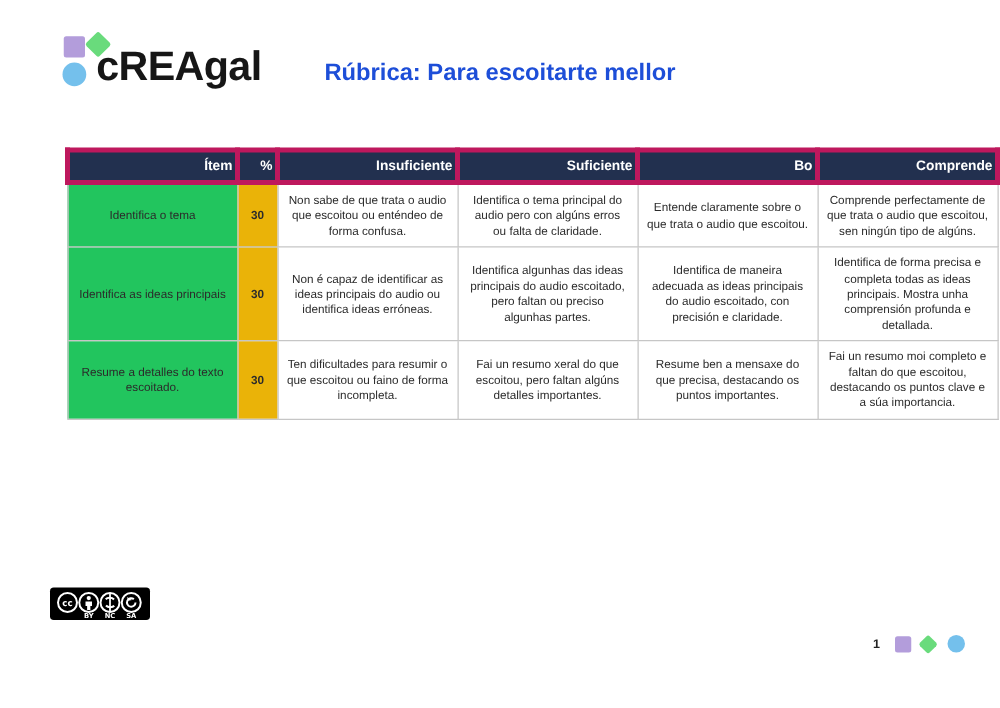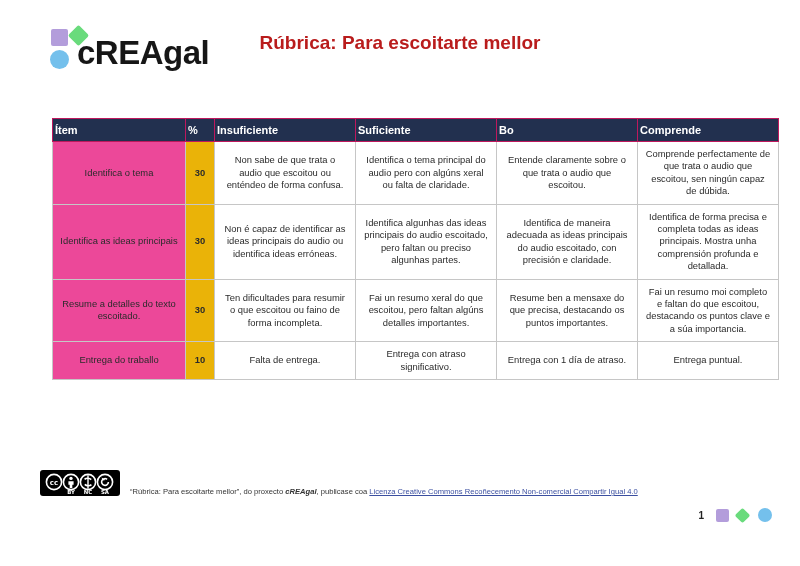--- a/index.html
+++ b/index.html
@@ -68,59 +68,59 @@
     font-weight: 600;
     letter-spacing: -0.5px;
     color: #161616;
     line-height: 34px;
     margin-left: -6px;
   }
   .doc-title {
     position: absolute;
     left: 0;
     right: 0;
-    top: 32px;
+    top: 48px;
     text-align: center;
     font-size: 19px;
     font-weight: bold;
-    color: #b91c1c;
+    color: #1d4ed8;
   }
 
   
   .rubric-wrap {
     position: absolute;
     left: 52px;
     top: 118px;
     width: 697px;
   }
   table.rubric {
     border-collapse: collapse;
     width: 100%;
     table-layout: fixed;
   }
   table.rubric th {
     background: #22304f;
     color: #ffffff;
     font-size: 11px;
     font-weight: bold;
     padding: 5px 2px;
-    text-align: left;
-    border: 1px solid #be185d;
+    text-align: right;
+    border: 4px solid #be185d;
   }
   table.rubric td {
     border: 1px solid #c6c6c6;
     font-size: 9.4px;
     line-height: 12.4px;
     text-align: center;
     vertical-align: middle;
     padding: 6px 7px;
     color: #2b2b2b;
   }
   td.col-item {
-    background: #ec4899;
+    background: #22c55e;
     color: #222;
     font-size: 9.6px;
   }
   td.col-pct {
     background: #eab308;
     color: #ffffff;
     font-weight: bold;
     font-size: 10px;
     border-left: 1px solid #3b78c4;
     border-right: 1px solid #3b78c4;
@@ -226,48 +226,40 @@
         <th class="h-desc">Suficiente</th>
         <th class="h-desc">Bo</th>
         <th class="h-desc">Comprende</th>
       </tr>
     </thead>
     <tbody>
       <tr>
         <td class="col-item">Identifica o tema</td>
         <td class="col-pct">30</td>
         <td>Non sabe de que trata o audio que escoitou ou enténdeo de forma confusa.</td>
-        <td>Identifica o tema principal do audio pero con algúns xeral ou falta de claridade.</td>
+        <td>Identifica o tema principal do audio pero con algúns erros ou falta de claridade.</td>
         <td>Entende claramente sobre o que trata o audio que escoitou.</td>
-        <td>Comprende perfectamente de que trata o audio que escoitou, sen ningún capaz de dúbida.</td>
+        <td>Comprende perfectamente de que trata o audio que escoitou, sen ningún tipo de algúns.</td>
       </tr>
       <tr>
         <td class="col-item">Identifica as ideas principais</td>
         <td class="col-pct">30</td>
         <td>Non é capaz de identificar as ideas principais do audio ou identifica ideas erróneas.</td>
         <td>Identifica algunhas das ideas principais do audio escoitado, pero faltan ou preciso algunhas partes.</td>
         <td>Identifica de maneira adecuada as ideas principais do audio escoitado, con precisión e claridade.</td>
         <td>Identifica de forma precisa e completa todas as ideas principais. Mostra unha comprensión profunda e detallada.</td>
       </tr>
       <tr>
         <td class="col-item">Resume a detalles do texto escoitado.</td>
         <td class="col-pct">30</td>
         <td>Ten dificultades para resumir o que escoitou ou faino de forma incompleta.</td>
         <td>Fai un resumo xeral do que escoitou, pero faltan algúns detalles importantes.</td>
         <td>Resume ben a mensaxe do que precisa, destacando os puntos importantes.</td>
         <td>Fai un resumo moi completo e faltan do que escoitou, destacando os puntos clave e a súa importancia.</td>
       </tr>
-      <tr>
-        <td class="col-item">Entrega do traballo</td>
-        <td class="col-pct">10</td>
-        <td>Falta de entrega.</td>
-        <td>Entrega con atraso significativo.</td>
-        <td>Entrega con 1 día de atraso.</td>
-        <td>Entrega puntual.</td>
-      </tr>
     </tbody>
   </table>
 </div>
 
 <div class="footer">
 
   <div class="cc-badge">
     <svg width="74" height="22" viewBox="0 0 74 22" aria-hidden="true">
 
       <circle cx="11" cy="9" r="7.6" fill="none" stroke="#ffffff" stroke-width="1.6"></circle>
@@ -284,21 +276,20 @@
       <circle cx="62" cy="9" r="7.6" fill="none" stroke="#ffffff" stroke-width="1.6"></circle>
       <path d="M65.4 9a3.4 3.4 0 1 1-1.3-2.7" fill="none" stroke="#ffffff" stroke-width="1.6"></path>
       <path d="M58.6 4.6l1.0 3.0 3.0-0.6z" fill="#ffffff"></path>
 
       <text x="28" y="21" font-family="DejaVu Sans, sans-serif" font-size="5.4" font-weight="bold" fill="#ffffff" text-anchor="middle">BY</text>
       <text x="45" y="21" font-family="DejaVu Sans, sans-serif" font-size="5.4" font-weight="bold" fill="#ffffff" text-anchor="middle">NC</text>
       <text x="62" y="21" font-family="DejaVu Sans, sans-serif" font-size="5.4" font-weight="bold" fill="#ffffff" text-anchor="middle">SA</text>
     </svg>
   </div>
 
-  <div class="footer-text"><span>“Rúbrica: Para escoitarte mellor”, do proxecto </span><span class="proj">cREAgal</span><span>, publicase coa </span><a class="footer-link" href="#">Licenza Creative Commons Recoñecemento Non-comercial Compartir Igual 4.0</a></div>
 </div>
 
 <div class="page-foot">
   <div class="page-num">1</div>
   <div class="foot-marks">
     <div class="foot-square"></div>
     <div class="foot-diamond"></div>
     <div class="foot-circle"></div>
   </div>
 </div>

